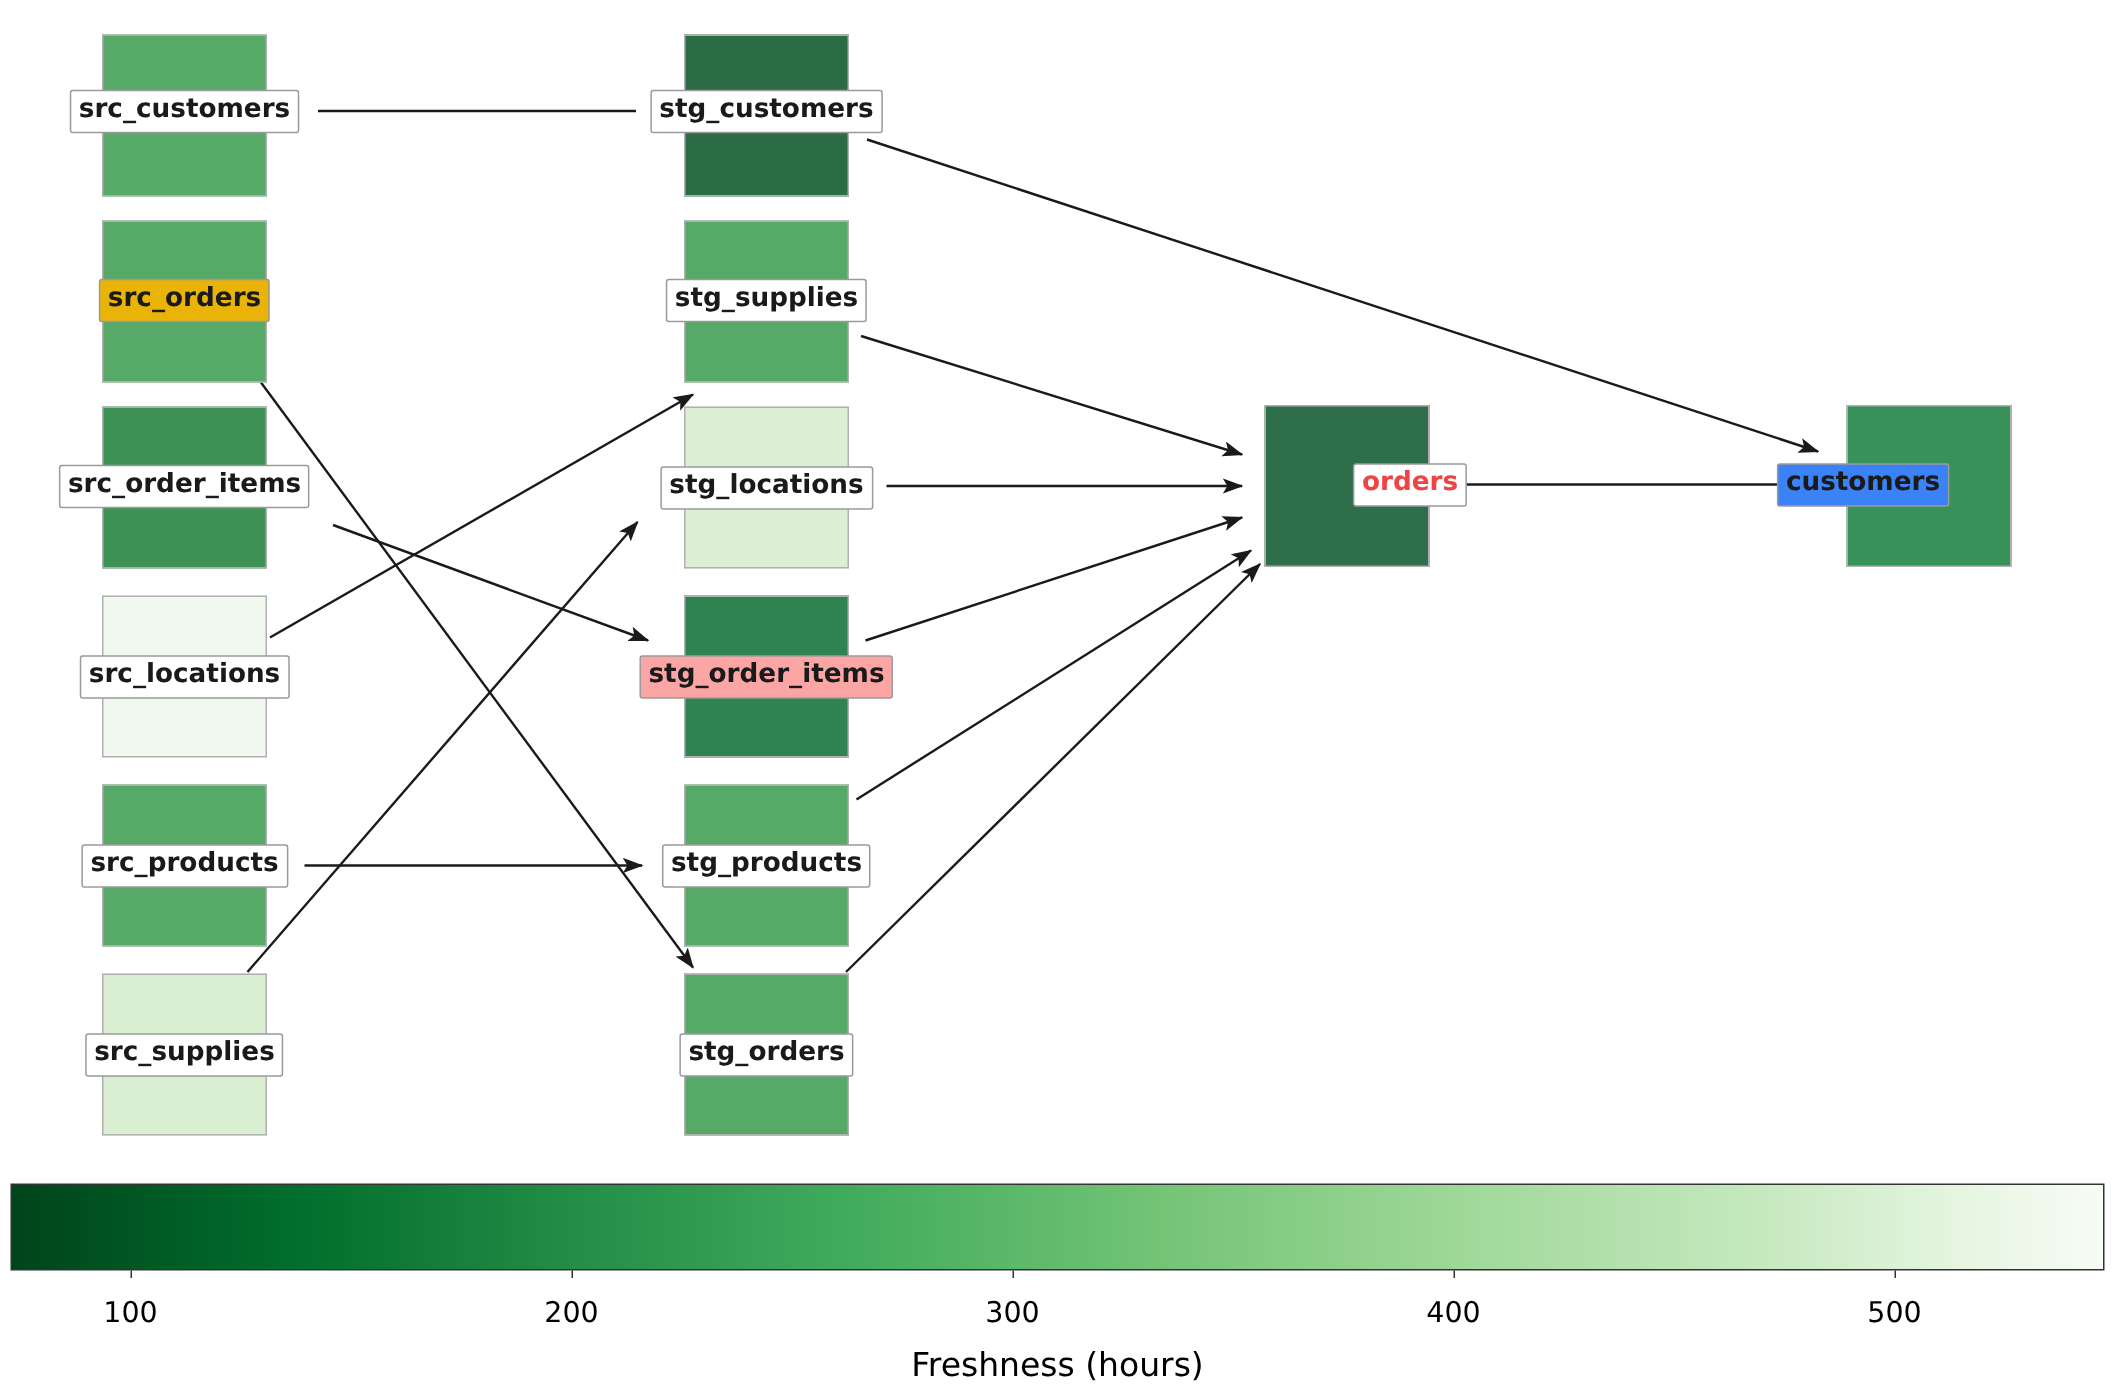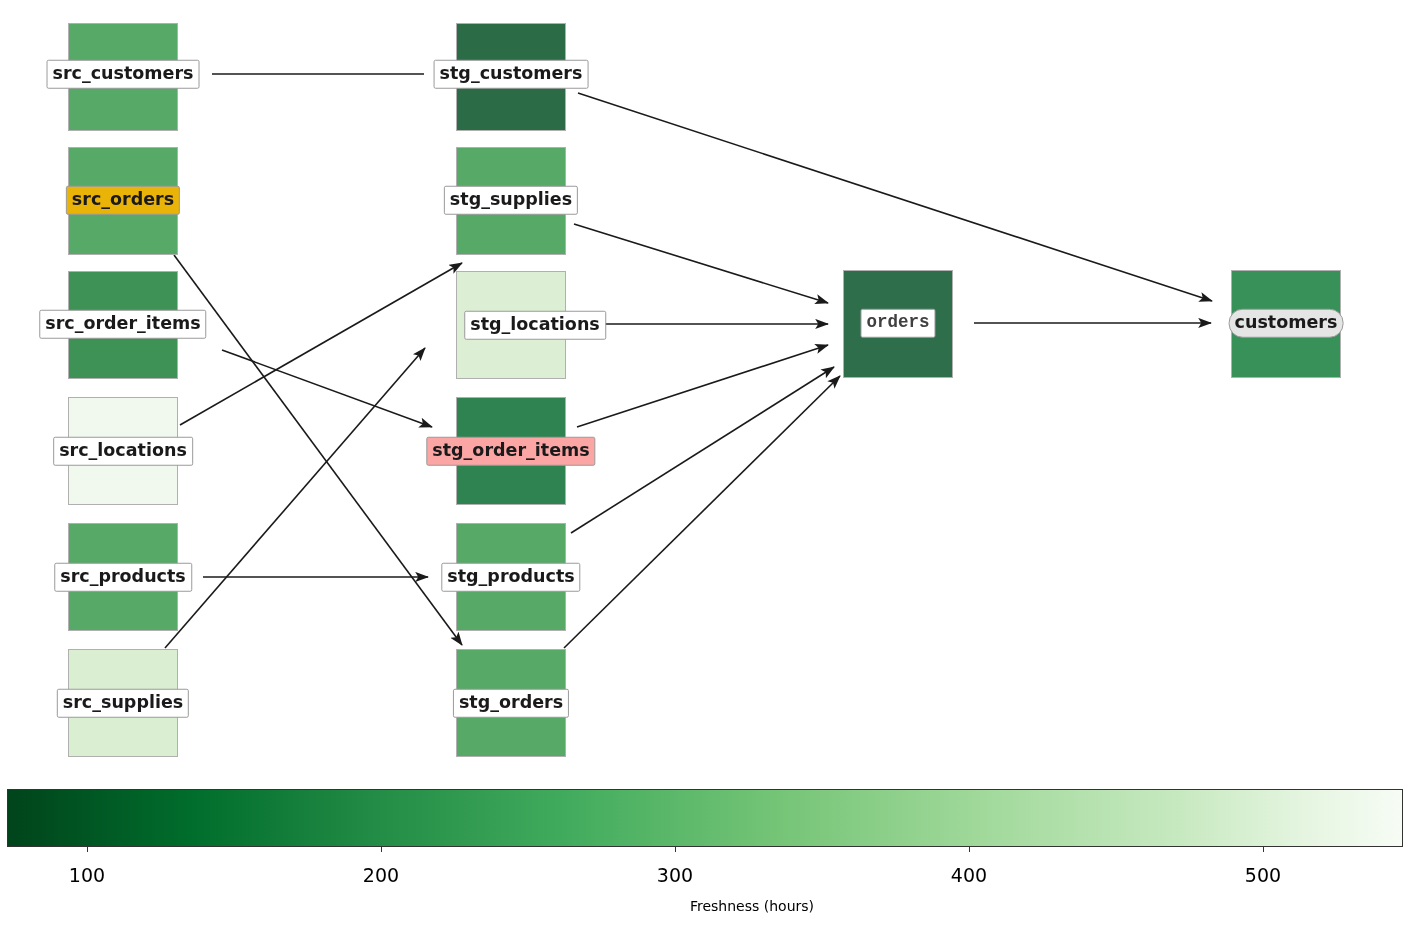--- a/index.html
+++ b/index.html
@@ -78,24 +78,23 @@
     font-size: 19px;
     color: #000000;
     white-space: nowrap;
   }
   #cb-axislabel {
     position: absolute;
     top: 898px;
     left: 705px;
     transform: translateX(-50%);
     font-family: "DejaVu Sans", sans-serif;
-    font-size: 14px;
+    font-size: 22px;
     color: #000000;
     white-space: nowrap;
-    margin-left: 47px;
   }
 </style>
 </head>
 <body>
 
 <div id="canvas">
 
   <svg class="layer" id="edge-layer" viewBox="0 0 1410 926" preserveAspectRatio="none">
     <defs>
       <marker id="arrowhead" markerWidth="9" markerHeight="9" refX="8" refY="3.2" orient="auto" markerUnits="strokeWidth">
@@ -135,26 +134,26 @@
       <div class="node-box" style="left: 843px; top: 270px; width: 110px; height: 108px; background: rgb(46, 110, 74); border-color: rgb(176, 176, 176);"></div>
       <div class="node-box" style="left: 1231px; top: 270px; width: 110px; height: 108px; background: rgb(55, 145, 89); border-color: rgb(176, 176, 176);"></div>
       <div class="node-label" style="left: 123px; top: 74px; border-color: rgb(154, 154, 154); background: rgb(255, 255, 255); color: rgb(26, 26, 26);">src_customers</div>
       <div class="node-label" style="left: 123px; top: 200px; border-color: rgb(154, 154, 154); background: #eab308; color: rgb(26, 26, 26);">src_orders</div>
       <div class="node-label" style="left: 123px; top: 324px; border-color: rgb(154, 154, 154); background: rgb(255, 255, 255); color: rgb(26, 26, 26);">src_order_items</div>
       <div class="node-label" style="left: 123px; top: 451px; border-color: rgb(154, 154, 154); background: rgb(255, 255, 255); color: rgb(26, 26, 26);">src_locations</div>
       <div class="node-label" style="left: 123px; top: 577px; border-color: rgb(154, 154, 154); background: rgb(255, 255, 255); color: rgb(26, 26, 26);">src_products</div>
       <div class="node-label" style="left: 123px; top: 703px; border-color: rgb(154, 154, 154); background: rgb(255, 255, 255); color: rgb(26, 26, 26);">src_supplies</div>
       <div class="node-label" style="left: 511px; top: 74px; border-color: rgb(154, 154, 154); background: rgb(255, 255, 255); color: rgb(26, 26, 26);">stg_customers</div>
       <div class="node-label" style="left: 511px; top: 200px; border-color: rgb(154, 154, 154); background: rgb(255, 255, 255); color: rgb(26, 26, 26);">stg_supplies</div>
-      <div class="node-label" style="left: 511px; top: 325px; border-color: rgb(154, 154, 154); background: rgb(255, 255, 255); color: rgb(26, 26, 26); margin-left: 24px;">stg_locations</div>
+      <div class="node-label" style="left: 511px; top: 325px; border-color: rgb(154, 154, 154); background: rgb(255, 255, 255); color: rgb(26, 26, 26);">stg_locations</div>
       <div class="node-label" style="left: 511px; top: 451px; border-color: rgb(154, 154, 154); background: #fca5a5; color: rgb(26, 26, 26);">stg_order_items</div>
       <div class="node-label" style="left: 511px; top: 577px; border-color: rgb(154, 154, 154); background: rgb(255, 255, 255); color: rgb(26, 26, 26);">stg_products</div>
       <div class="node-label" style="left: 511px; top: 703px; border-color: rgb(154, 154, 154); background: rgb(255, 255, 255); color: rgb(26, 26, 26);">stg_orders</div>
-      <div class="node-label" style="left: 898px; top: 323px; border-color: rgb(154, 154, 154); background: rgb(255, 255, 255); color: #404040; font-family: Liberation Mono, monospace;">orders</div>
-      <div class="node-label" style="left: 1286px; top: 323px; border-color: rgb(154, 154, 154); background: #e5e5e5; color: rgb(26, 26, 26); border-radius: 14px;">customers</div>
+      <div class="node-label" style="left: 940px; top: 323px; border-color: rgb(154, 154, 154); background: rgb(255, 255, 255); color: #ef4444;">orders</div>
+      <div class="node-label" style="left: 1242px; top: 323px; border-color: rgb(154, 154, 154); background: #3b82f6; color: rgb(26, 26, 26);">customers</div>
     </div>
 
   <div id="colorbar-wrap">
     <div id="colorbar" style="background: linear-gradient(to right, rgb(0, 68, 27) 0%, rgb(0, 109, 44) 13%, rgb(34, 139, 69) 26%, rgb(65, 171, 93) 40%, rgb(116, 196, 118) 55%, rgb(161, 217, 155) 70%, rgb(199, 233, 192) 84%, rgb(229, 245, 224) 93%, rgb(247, 252, 245) 100%);"></div>
     <div id="colorbar-ticks">
         <div class="cb-tick" style="left: 80px;"></div>
         <div class="cb-tick" style="left: 374px;"></div>
         <div class="cb-tick" style="left: 668px;"></div>
         <div class="cb-tick" style="left: 962px;"></div>
         <div class="cb-tick" style="left: 1256px;"></div>

